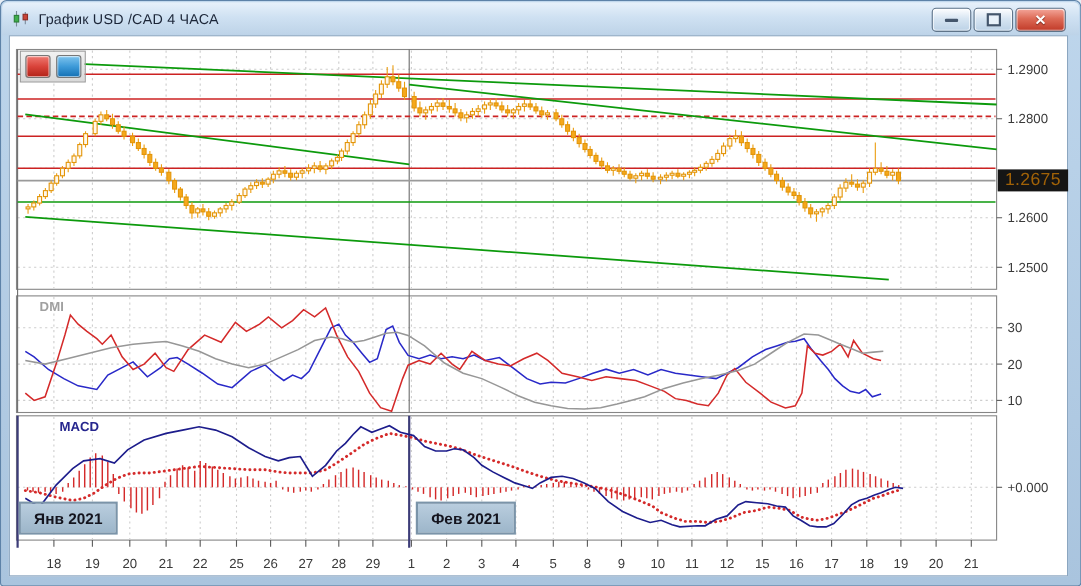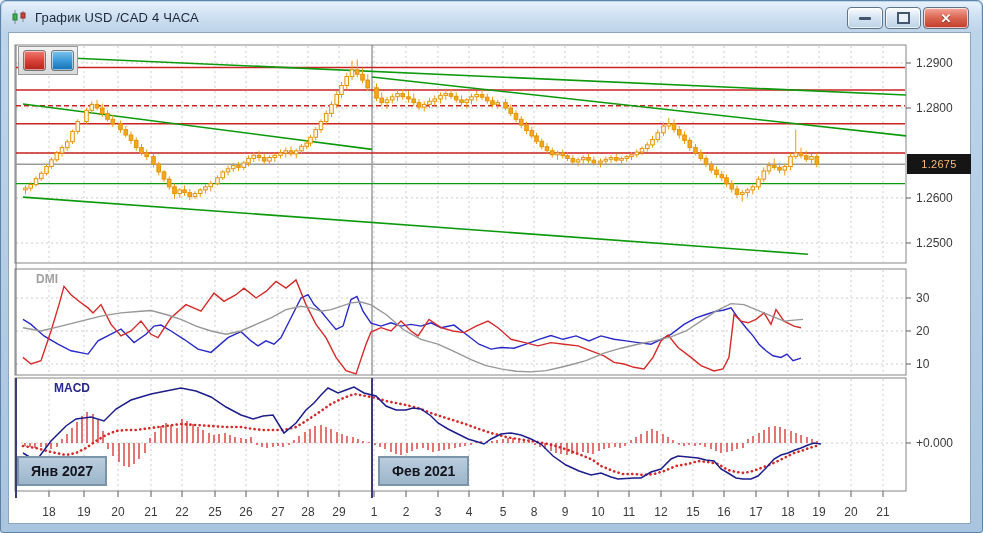--- a/index.html
+++ b/index.html
@@ -22,22 +22,22 @@
   #chart{position:absolute;left:0;top:0;}
   .overlay{position:absolute;z-index:5;}
   .mini-toolbar{left:17px;top:45px;width:58px;height:27px;background:linear-gradient(#f2f2f2,#d9d9d9);
                 border:1px solid #9a9a9a;display:flex;align-items:center;justify-content:center;gap:5px;}
   .mini-btn{width:21px;height:19px;border-radius:3px;border:1px solid #777;box-shadow:inset 0 0 0 1px rgba(255,255,255,.55);}
   .mini-btn.red{background:linear-gradient(#ef7a72,#d9433a 50%,#b22318);}
   .mini-btn.blue{background:linear-gradient(#7fc4ee,#3d9ad8 50%,#1470b4);}
   .panel-label{font-size:12px;font-weight:bold;padding-left:16px;}
   .dmi-label{left:19px;top:271px;color:#a0a0a0;}
   .macd-label{left:37px;top:380px;color:#26268e;}
-  .price-box{left:906px;top:153px;width:64px;height:20px;background:#151515;color:#fdba74;
-             font-size:11px;display:flex;align-items:center;justify-content:center;letter-spacing:.3px;}
+  .price-box{left:906px;top:153px;width:64px;height:20px;background:#151515;color:#a16207;
+             font-size:16px;display:flex;align-items:center;justify-content:center;letter-spacing:.3px;}
   .month-badge{height:22px;padding:2px 12px;background:linear-gradient(#b9cdde,#9db6ca);
                border:2px solid #7b94a9;color:#14141e;font-size:14px;font-weight:bold;
                display:flex;align-items:center;}
   .badge-jan{left:16px;top:455px;}
   .badge-feb{left:377px;top:455px;text-align:center;}
   svg text{font-family:"Liberation Sans",sans-serif;}
   .axlbl{font-size:12px;fill:#3a3a3a;}
 </style>
 </head>
 <body>
@@ -707,15 +707,15 @@
   <div class="overlay mini-toolbar">
     <div class="mini-btn red"></div>
     <div class="mini-btn blue"></div>
   </div>
 
   <span class="overlay panel-label dmi-label">DMI</span>
   <span class="overlay panel-label macd-label">MACD</span>
 
   <div class="overlay price-box">1.2675</div>
 
-  <div class="overlay month-badge badge-jan">Янв 2027</div>
+  <div class="overlay month-badge badge-jan">Янв 2021</div>
   <div class="overlay month-badge badge-feb">Фев 2021</div>
 </div>
 
 </body></html>

